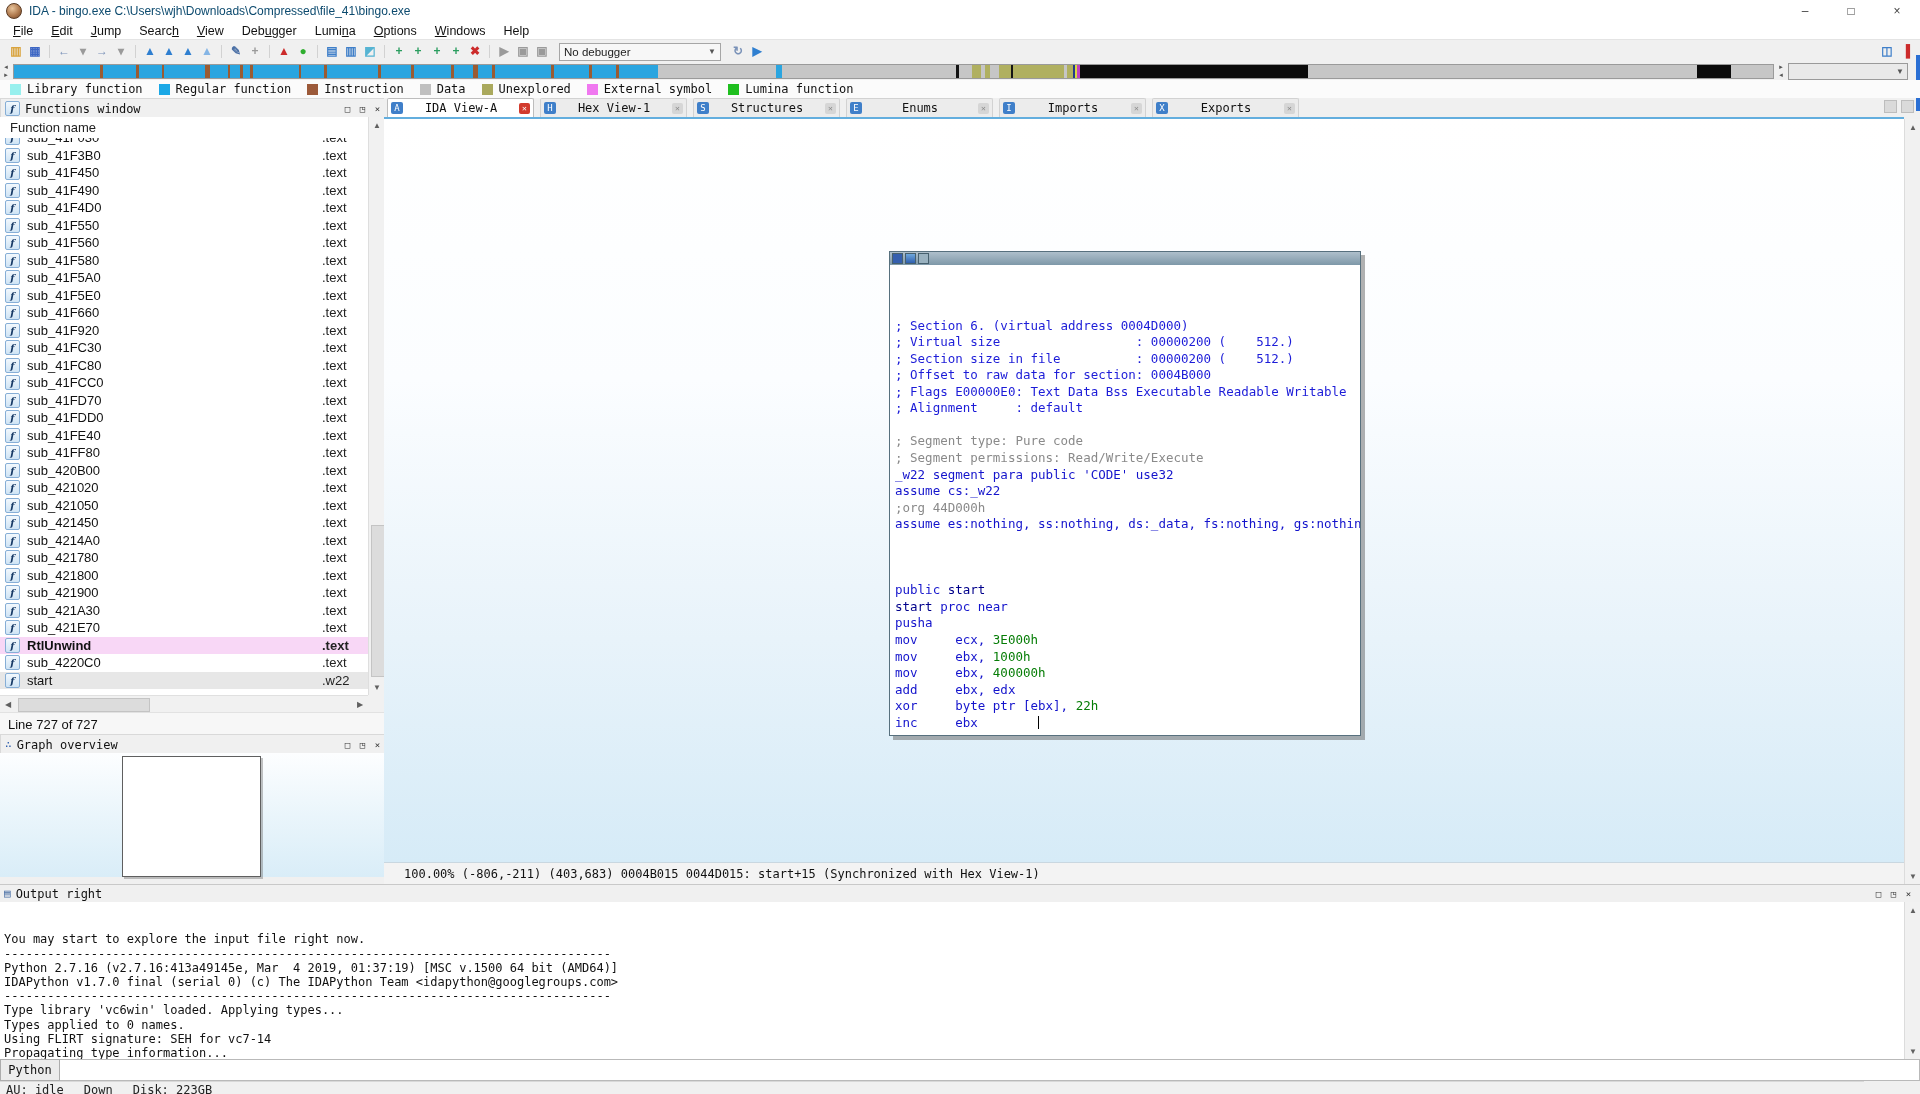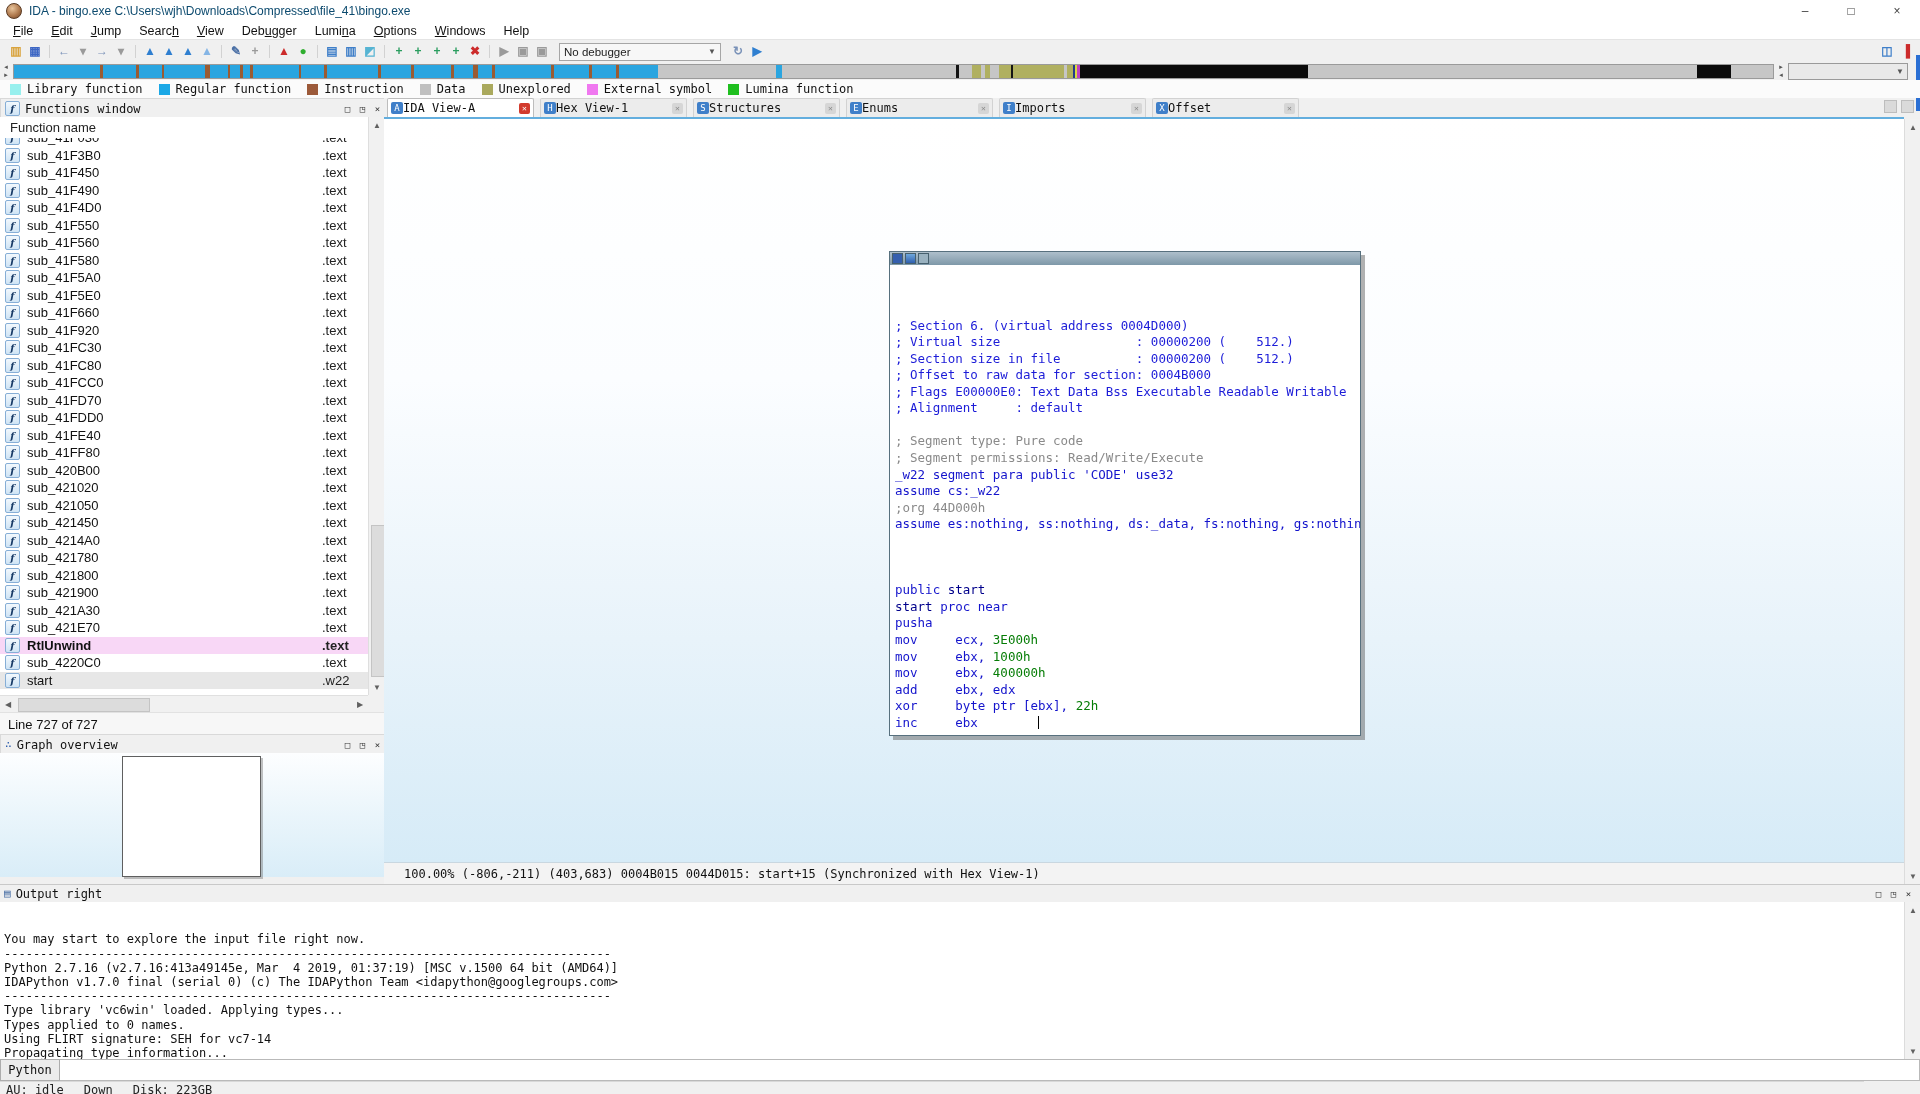--- a/index.html
+++ b/index.html
@@ -100,21 +100,21 @@
 
   
   #tabbar{left:384px;top:98px;width:1520px;height:19px;background:#f0f0f0;display:flex;
           gap:6px;padding-left:3px;box-sizing:border-box}
   .tab{width:147px;height:19px;background:#ececec;border:1px solid #d2d2d2;border-bottom:none;
        border-radius:2px 2px 0 0;display:flex;align-items:center;font-size:12px;
        padding:0 3px;box-sizing:border-box;flex:0 0 auto}
   .tab.active{background:#ffffff;border-color:#bdbdbd}
   .ticon{width:12px;height:12px;background:#3f7fc9;border-radius:2px;color:#fff;font-size:9px;
          display:flex;align-items:center;justify-content:center;flex:0 0 auto}
-  .tlabel{flex:1;text-align:left;white-space:nowrap;overflow:hidden}
+  .tlabel{flex:1;text-align:center;white-space:nowrap;overflow:hidden}
   .tclose{width:11px;height:11px;background:#d6d6d6;border-radius:2px;color:#8a8a8a;font-size:8px;
           display:flex;align-items:center;justify-content:center;flex:0 0 auto}
   .tab.active .tclose{background:#d23b2e;color:#fff}
   #tab-extra{position:absolute;left:1884px;top:100px;display:flex;gap:4px}
   .tx{width:11px;height:11px;background:#dadada;border:1px solid #bdbdbd}
   #tabline{left:384px;top:117px;width:1520px;height:2px;background:#63aede}
   #canvas{left:384px;top:119px;width:1520px;height:743px;
           background:linear-gradient(180deg,#ffffff 0%,#fbfdff 35%,#e8f3fa 70%,#d6ebf7 100%)}
   #viewstatus{left:384px;top:862px;width:1520px;height:22px;background:#f3f3f3;
               border-top:1px solid #c9d7e0;font-size:12px;padding:4px 0 0 20px;
@@ -561,21 +561,21 @@
       <span class="tlabel">Enums</span>
       <span class="tclose">✕</span>
     </div>
     <div class="tab">
       <span class="ticon">I</span>
       <span class="tlabel">Imports</span>
       <span class="tclose">✕</span>
     </div>
     <div class="tab">
       <span class="ticon">X</span>
-      <span class="tlabel">Offset</span>
+      <span class="tlabel">Exports</span>
       <span class="tclose">✕</span>
     </div>
   </div>
 <div class="abs" id="tab-extra">
   <span class="tx"></span>
   <span class="tx"></span>
 </div>
 <div class="abs" id="tabline"></div>
 
 <div class="abs" id="canvas"></div>

